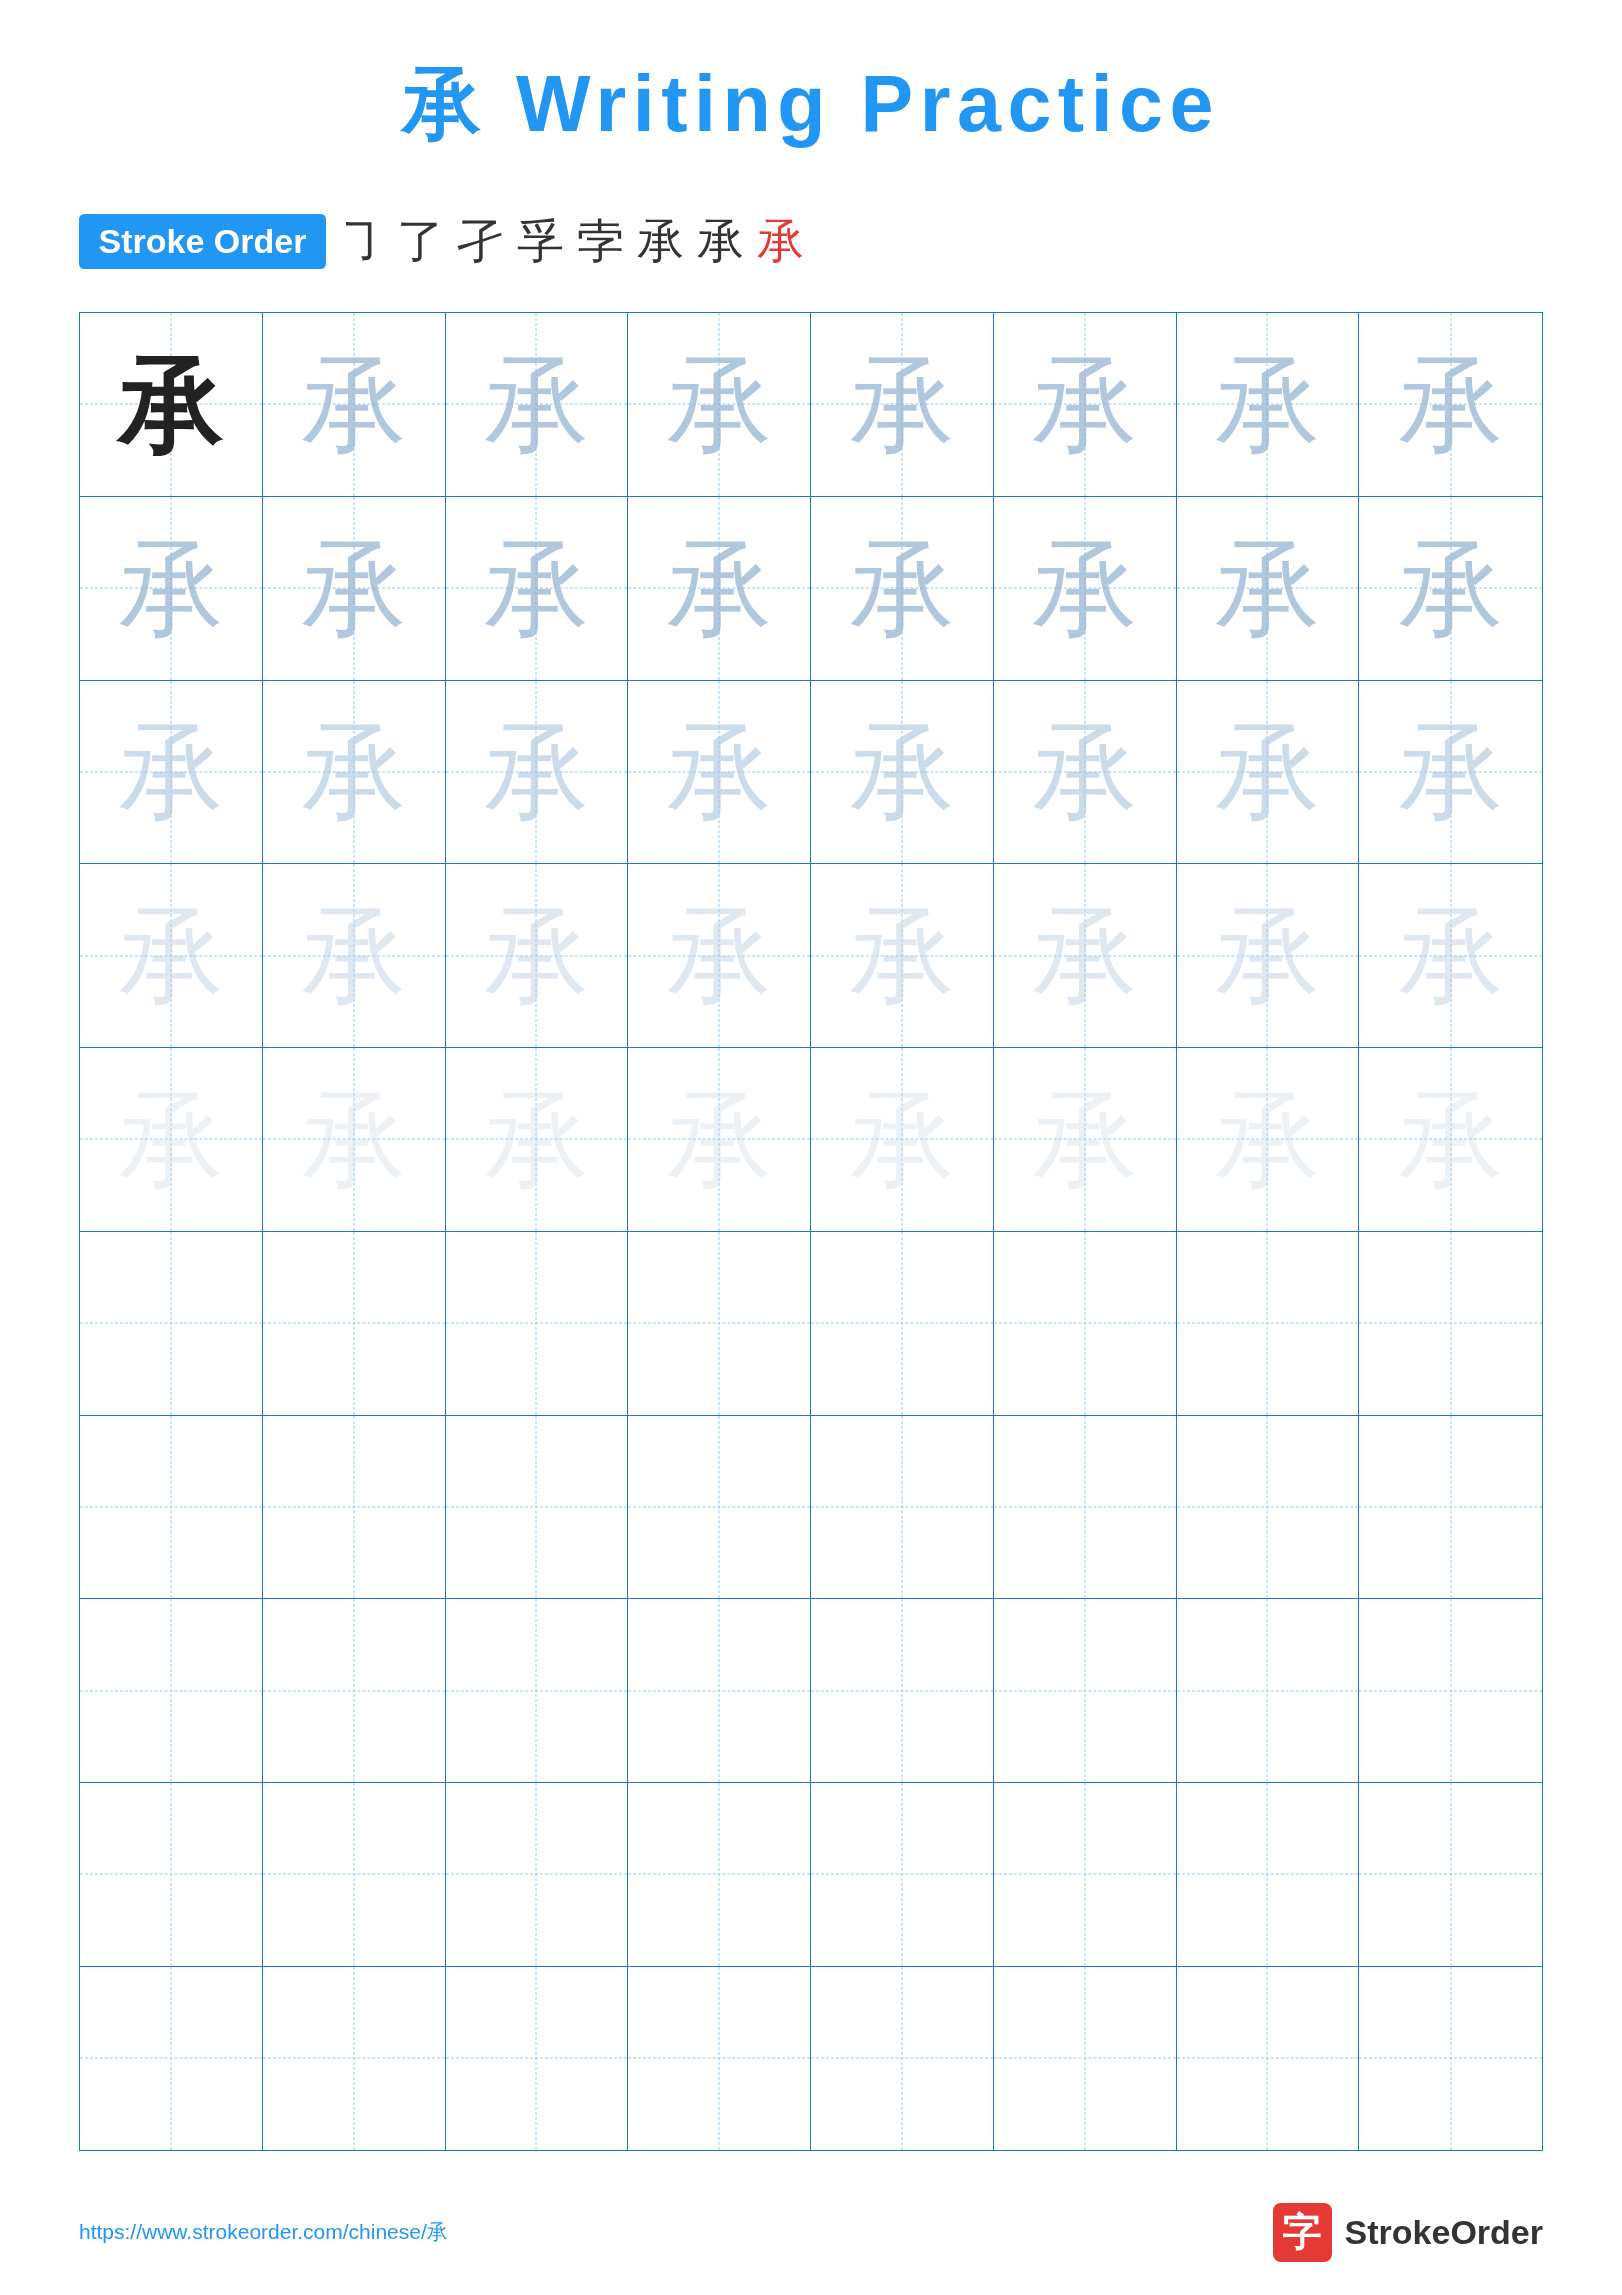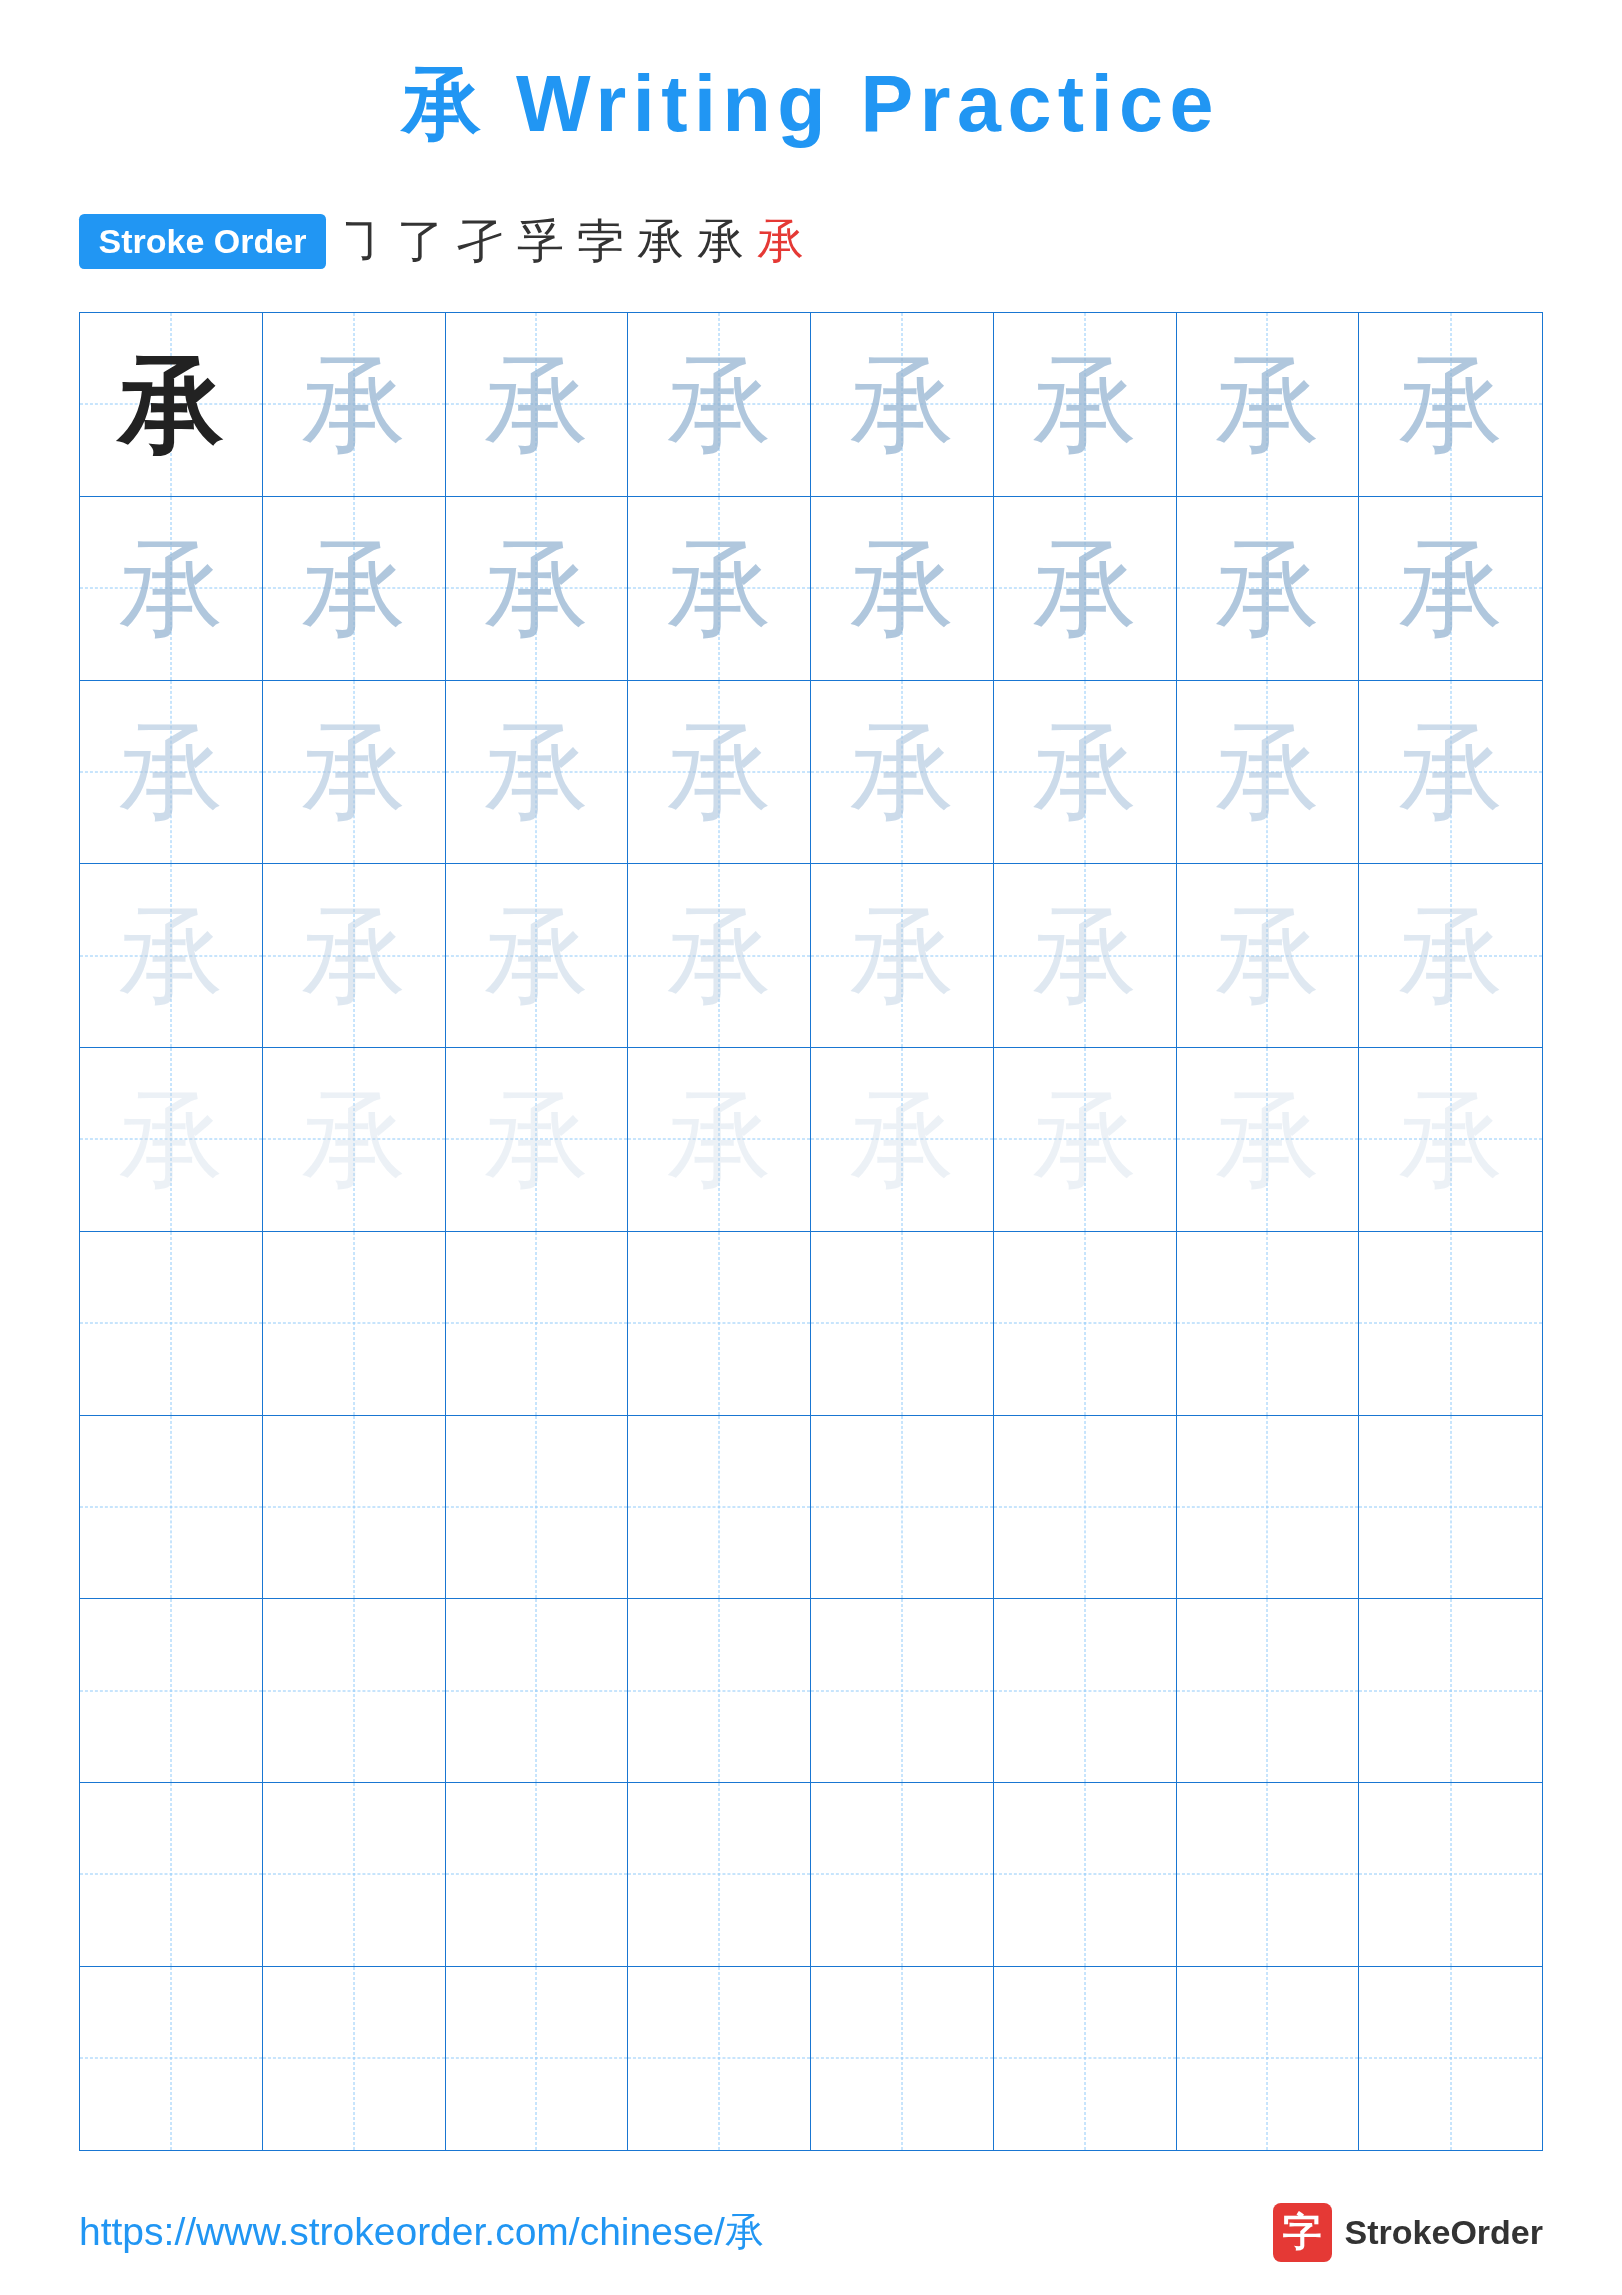--- a/index.html
+++ b/index.html
@@ -145,21 +145,21 @@
       margin-top: auto;
       padding-top: 52px;
       width: 100%;
       display: flex;
       align-items: center;
       justify-content: space-between;
     }
 
     .footer-url {
       color: #2196F3;
-      font-size: 39px;
+      font-size: 21px;
       text-decoration: none;
     }
 
     .footer-logo {
       display: flex;
       align-items: center;
       gap: 13px;
       font-size: 34px;
       font-weight: bold;
       color: #333;

